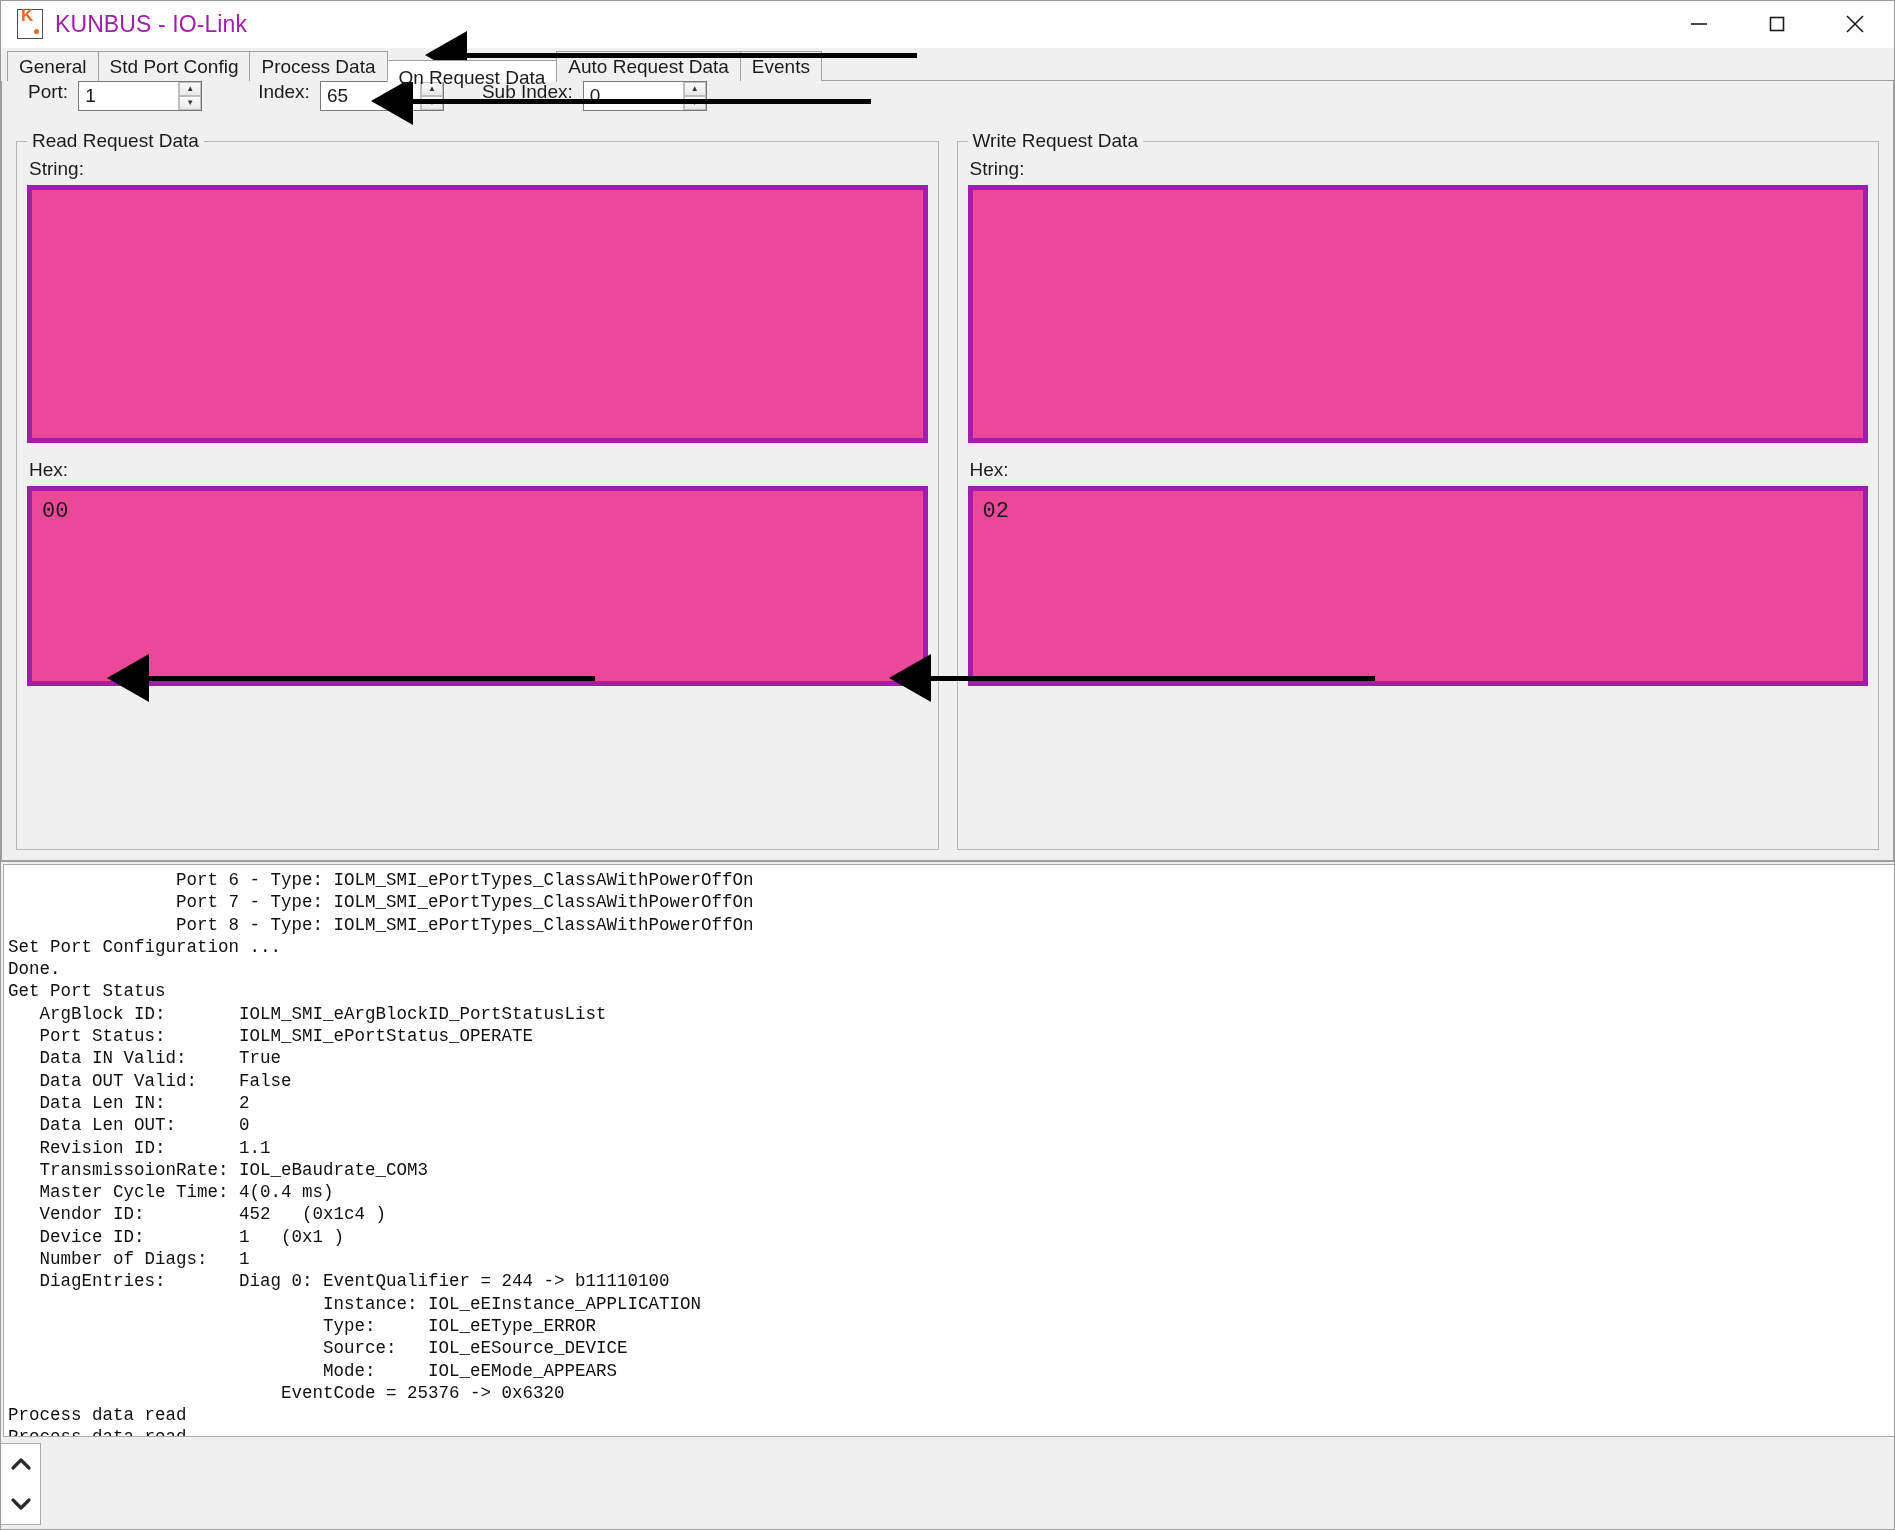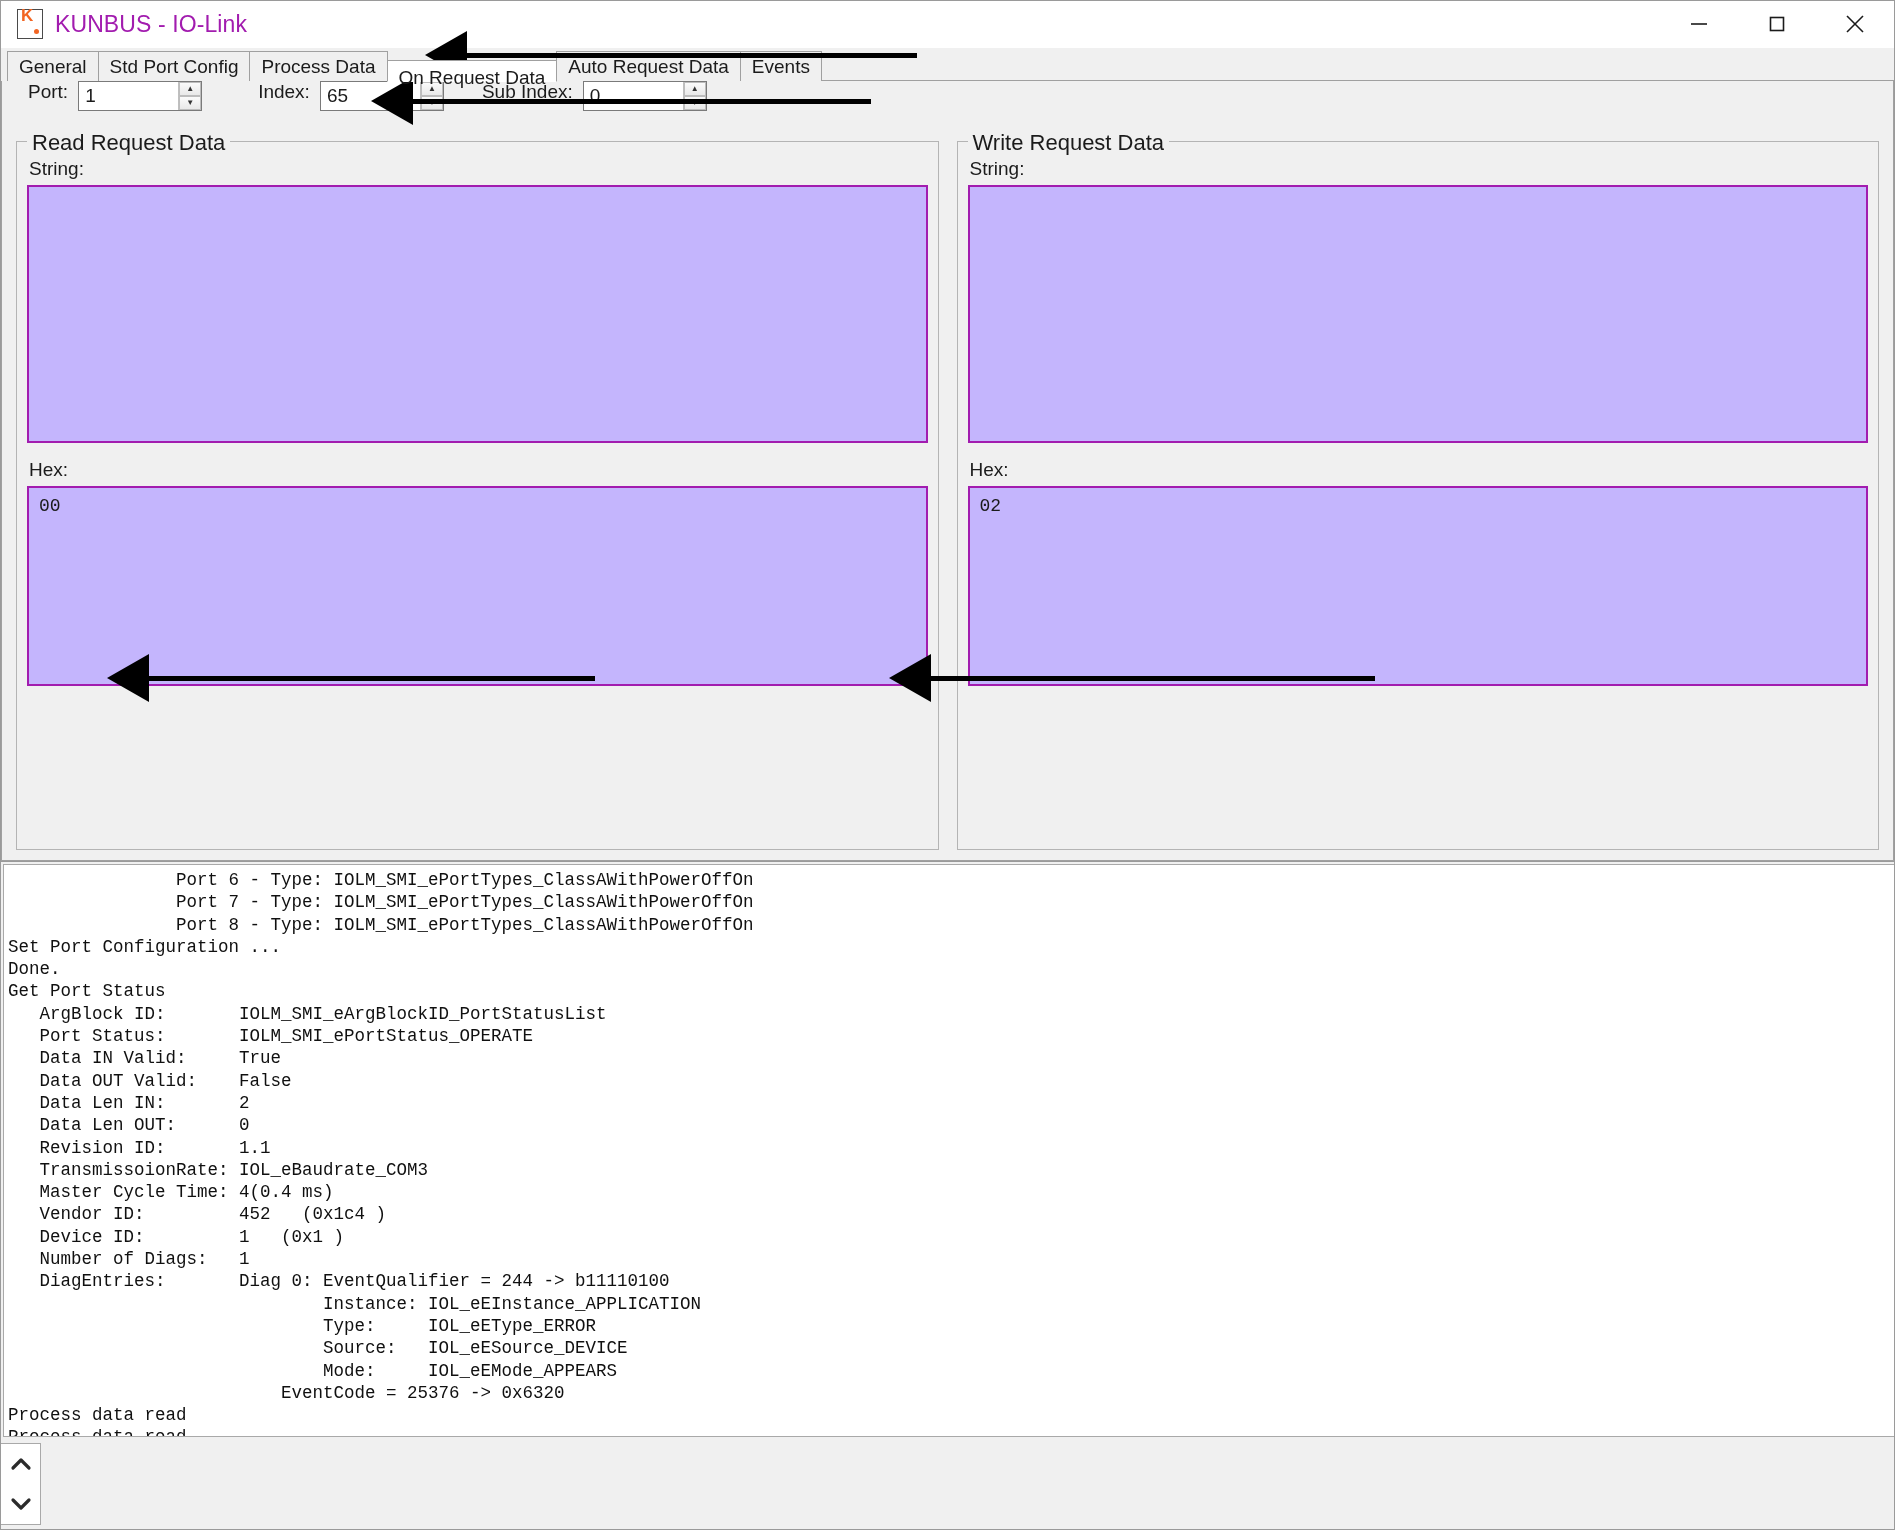--- a/index.html
+++ b/index.html
@@ -192,34 +192,34 @@
     flex-direction: column;
     padding: 0 10px 10px 10px;
     min-width: 0;
   }
   .group-title {
     position: absolute;
     top: -12px;
     left: 10px;
     background: #f0f0f0;
     padding: 0 5px;
+    font-size: 19px;
+    color: #1b1b1b;
+  }
+  .sub-label {
+    font-size: 19px;
+    color: #1b1b1b;
+    margin: 16px 0 5px 2px;
+  }
+  .textbox {
+    border: 5px solid #a21caf;
+    background: #ec4899;
+    box-sizing: border-box;
+    font-family: "Liberation Mono", monospace;
     font-size: 22px;
-    color: #1b1b1b;
-  }
-  .sub-label {
-    font-size: 19px;
-    color: #1b1b1b;
-    margin: 16px 0 5px 2px;
-  }
-  .textbox {
-    border: 2px solid #a21caf;
-    background: #c4b5fd;
-    box-sizing: border-box;
-    font-family: "Liberation Mono", monospace;
-    font-size: 18px;
     color: #1b1b1b;
     padding: 8px 10px;
     overflow: hidden;
     white-space: pre;
   }
   .textbox.string-box { height: 258px; }
   .textbox.hex-box { height: 200px; }
   .btnrow {
     margin-top: 14px;
     display: flex;

